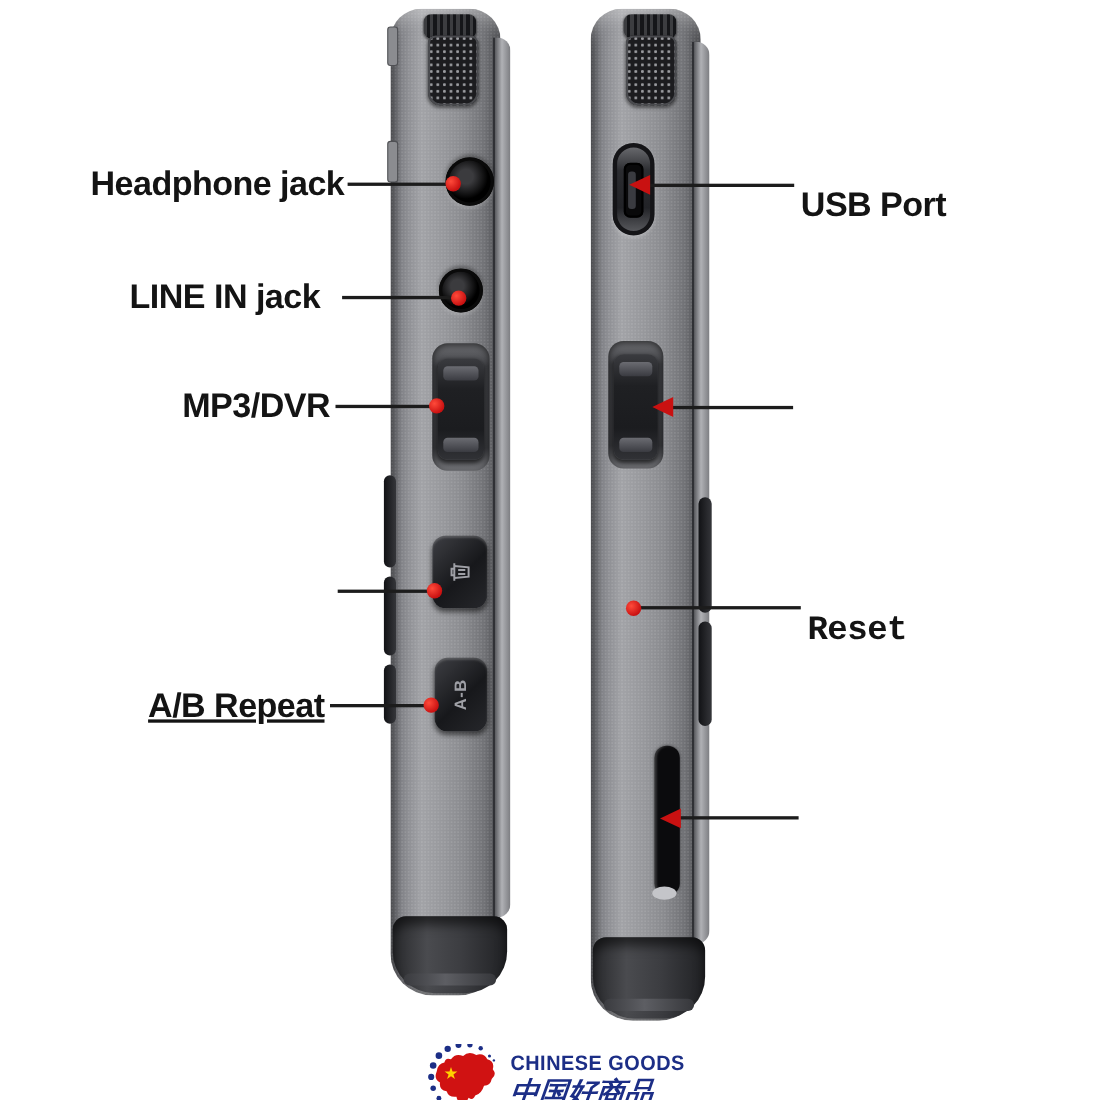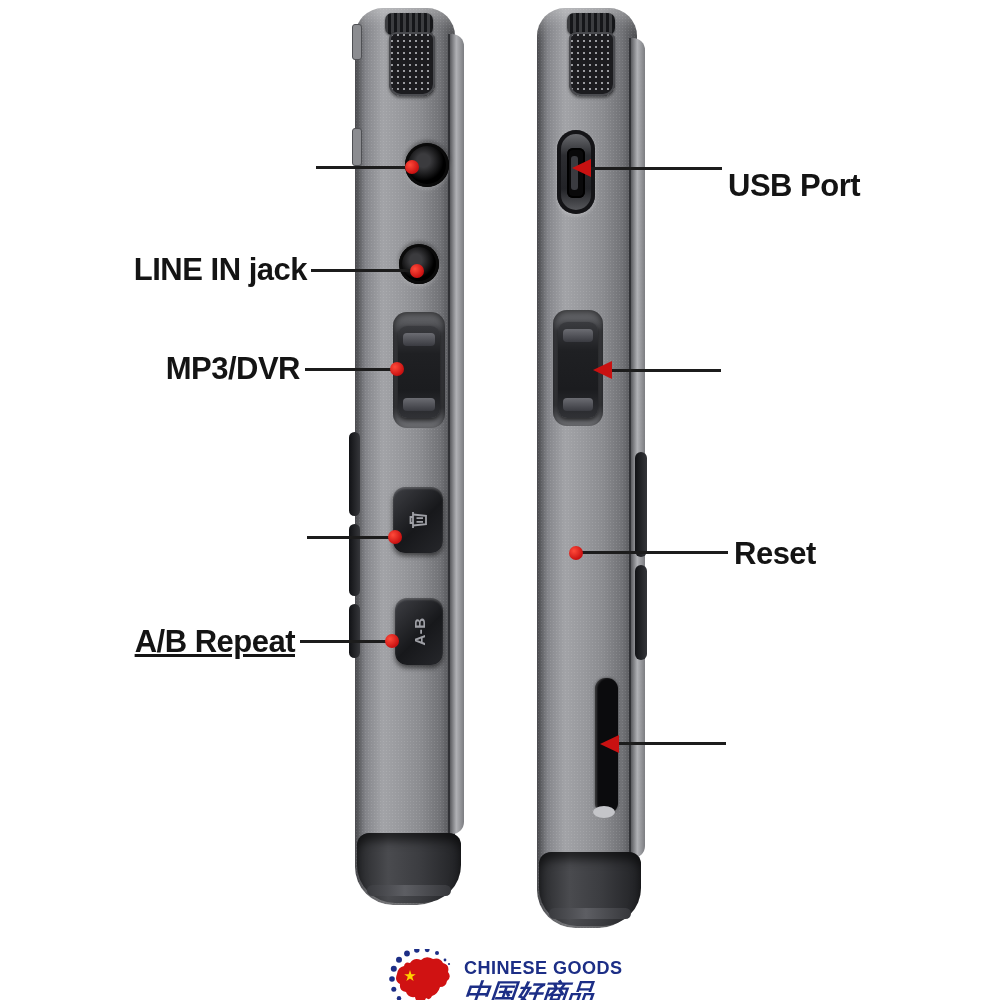--- a/index.html
+++ b/index.html
@@ -201,24 +201,25 @@
     <div class="sd-glint" style="left:56px;top:798px;width:22px;height:12px;"></div>
 
     <div class="edge-bump" style="left:98px;top:444px;width:12px;height:105px;"></div>
     <div class="edge-bump" style="left:98px;top:557px;width:12px;height:95px;"></div>
 
     <div class="bottom-cap" style="left:2px;top:844px;width:102px;height:74px;">
       <div class="cap-ridge"></div>
     </div>
   </div>
 
+  <div class="callout-label right-align" style="left:20px;top:147px;width:293px;">Headphone jack</div>
   <div class="callout-line" style="left:316px;top:166px;width:93px;"></div>
   <div class="marker-dot" style="left:405px;top:160px;"></div>
 
-  <div class="callout-label right-align" style="left:20px;top:250px;width:287px;">LINE IN jack</div>
+  <div class="callout-label right-align" style="left:4px;top:250px;width:287px;">LINE IN jack</div>
   <div class="callout-line" style="left:311px;top:269px;width:102px;"></div>
   <div class="marker-dot" style="left:410px;top:264px;"></div>
 
   <div class="callout-label right-align" style="left:20px;top:349px;width:280px;">MP3/DVR</div>
   <div class="callout-line" style="left:305px;top:368px;width:90px;"></div>
   <div class="marker-dot" style="left:390px;top:362px;"></div>
 
   <div class="callout-line" style="left:307px;top:536px;width:86px;"></div>
   <div class="marker-dot" style="left:388px;top:530px;"></div>
 
@@ -228,21 +229,21 @@
 
   <div class="marker-arrow" style="left:572px;top:159px;"></div>
   <div class="callout-line" style="left:588px;top:167px;width:134px;"></div>
   <div class="callout-label" style="left:728px;top:166px;">USB Port</div>
 
   <div class="marker-arrow" style="left:593px;top:361px;"></div>
   <div class="callout-line" style="left:609px;top:369px;width:112px;"></div>
 
   <div class="marker-dot" style="left:569px;top:546px;"></div>
   <div class="callout-line" style="left:582px;top:551px;width:146px;"></div>
-  <div class="callout-label" style="left:734px;top:534px;">Reset</div>
+  <div class="callout-label" style="left:734px;top:554px;font-family:Liberation Mono, monospace;">Reset</div>
 
   <div class="marker-arrow" style="left:600px;top:735px;"></div>
   <div class="callout-line" style="left:616px;top:742px;width:110px;"></div>
 
   <div class="logo" style="left:388px;top:930px;width:260px;height:66px;">
     <svg width="78" height="64" viewBox="0 0 78 64" style="position:absolute;left:0;top:0;">
       <g fill="var(--logo-blue,#1c2e86)">
         <circle cx="61" cy="15" r="1.1"></circle>
           <circle cx="57" cy="11" r="1.4"></circle>
         <circle cx="49" cy="4" r="2"></circle>

